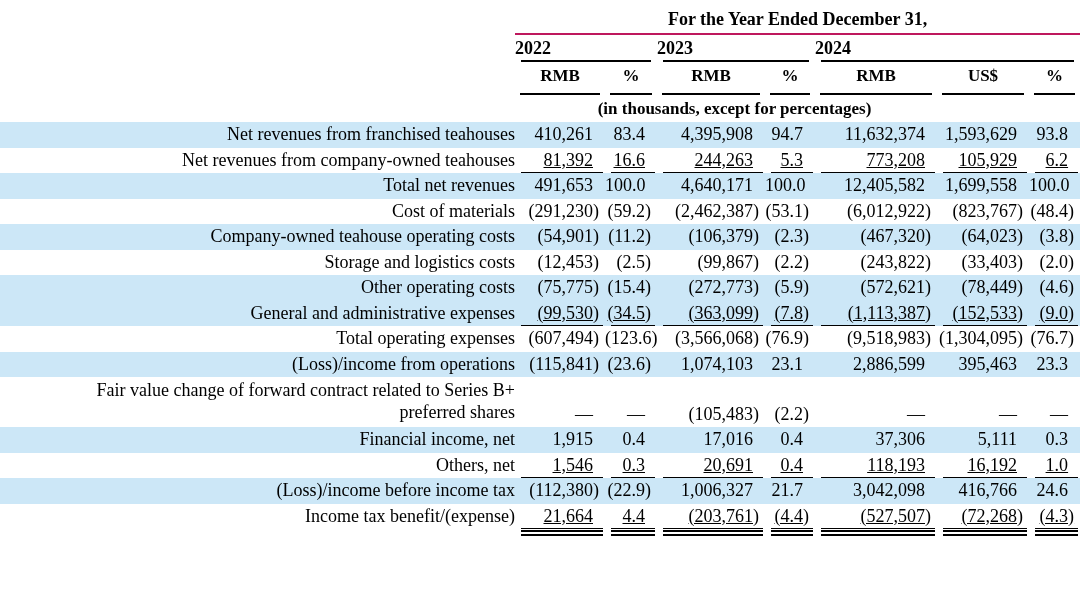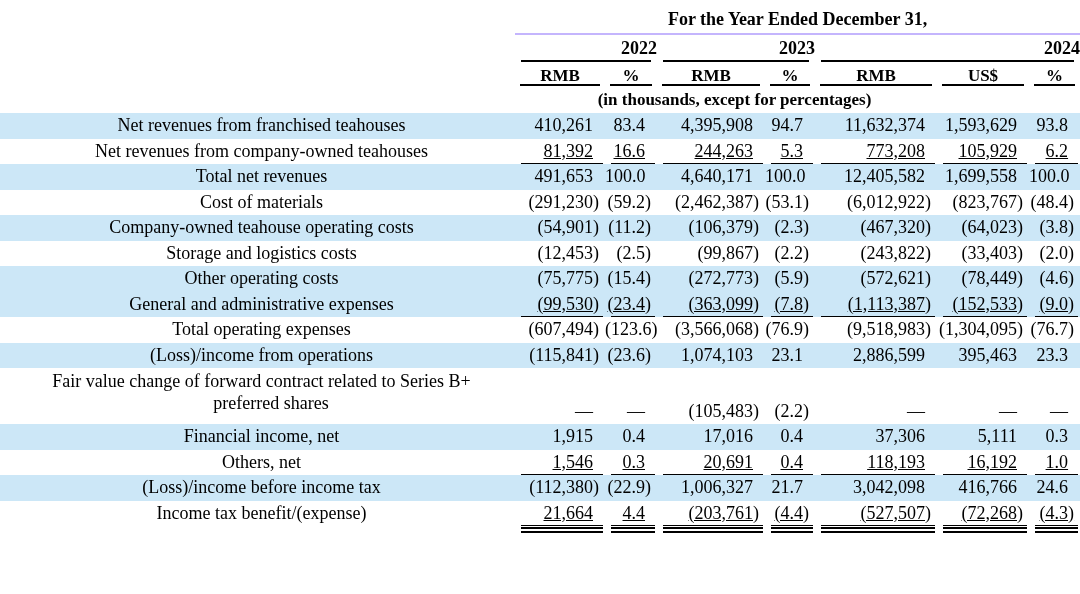--- a/index.html
+++ b/index.html
@@ -33,69 +33,69 @@
   col.c7 { width: 51px; }
 
   thead th { padding: 0; font-weight: bold; }
   th.sp { border: none; }
   th.t {
     font-size: 18px;
     text-align: center;
     height: 24px;
     vertical-align: bottom;
     padding-bottom: 3px;
-    border-bottom: 2px solid #c4b5fd;
+    border-bottom: 2px solid #be185d;
   }
   th.g {
     font-size: 18px;
     height: 24px;
-    text-align: right;
+    text-align: left;
     vertical-align: bottom;
     padding-bottom: 3px;
     background-image: linear-gradient(#000, #000);
     background-repeat: no-repeat;
     background-size: calc(100% - 12px) 2px;
     background-position: center bottom;
   }
   th.c {
     font-size: 17px;
     height: 24px;
     text-align: center;
     vertical-align: bottom;
-    padding-bottom: 0;
+    padding-bottom: 9px;
     background-image: linear-gradient(#000, #000);
     background-repeat: no-repeat;
     background-size: calc(100% - 10px) 2px;
     background-position: center bottom;
   }
   th.s {
     font-size: 17px;
     text-align: center;
     padding-right: 126px;
     height: 27px;
     vertical-align: middle;
   }
 
   tbody td {
     font-size: 18px;
     line-height: 25.5px;
     padding: 0;
     vertical-align: bottom;
   }
   td.label {
-    text-align: center;
+    text-align: right;
     padding-left: 8px;
     white-space: pre-line;
   }
   td.label.hang {
     padding-left: 27px;
     text-indent: -19px;
     line-height: 22px;
     padding-top: 2px;
-    padding-bottom: 10px;
+    padding-bottom: 4px;
   }
   td.num {
     text-align: right;
     padding-right: 6px;
     white-space: nowrap;
   }
   td.num.np { padding-right: 12px; }
   tr.shade td { background-color: var(--shade, #cce7f7); }
   tr.bold td { font-weight: normal; }
   td.u {
@@ -224,21 +224,21 @@
           <td class="num">(15.4)</td>
           <td class="num">(272,773)</td>
           <td class="num">(5.9)</td>
           <td class="num">(572,621)</td>
           <td class="num">(78,449)</td>
           <td class="num">(4.6)</td>
         </tr>
         <tr class="shade">
           <td class="label">General and administrative expenses</td>
           <td class="num u">(99,530)</td>
-          <td class="num u">(23.4)</td>
+          <td class="num u">(34.5)</td>
           <td class="num u">(363,099)</td>
           <td class="num u">(7.8)</td>
           <td class="num u">(1,113,387)</td>
           <td class="num u">(152,533)</td>
           <td class="num u">(9.0)</td>
         </tr>
         <tr class="bold">
           <td class="label">Total operating expenses</td>
           <td class="num">(607,494)</td>
           <td class="num">(123.6)</td>

